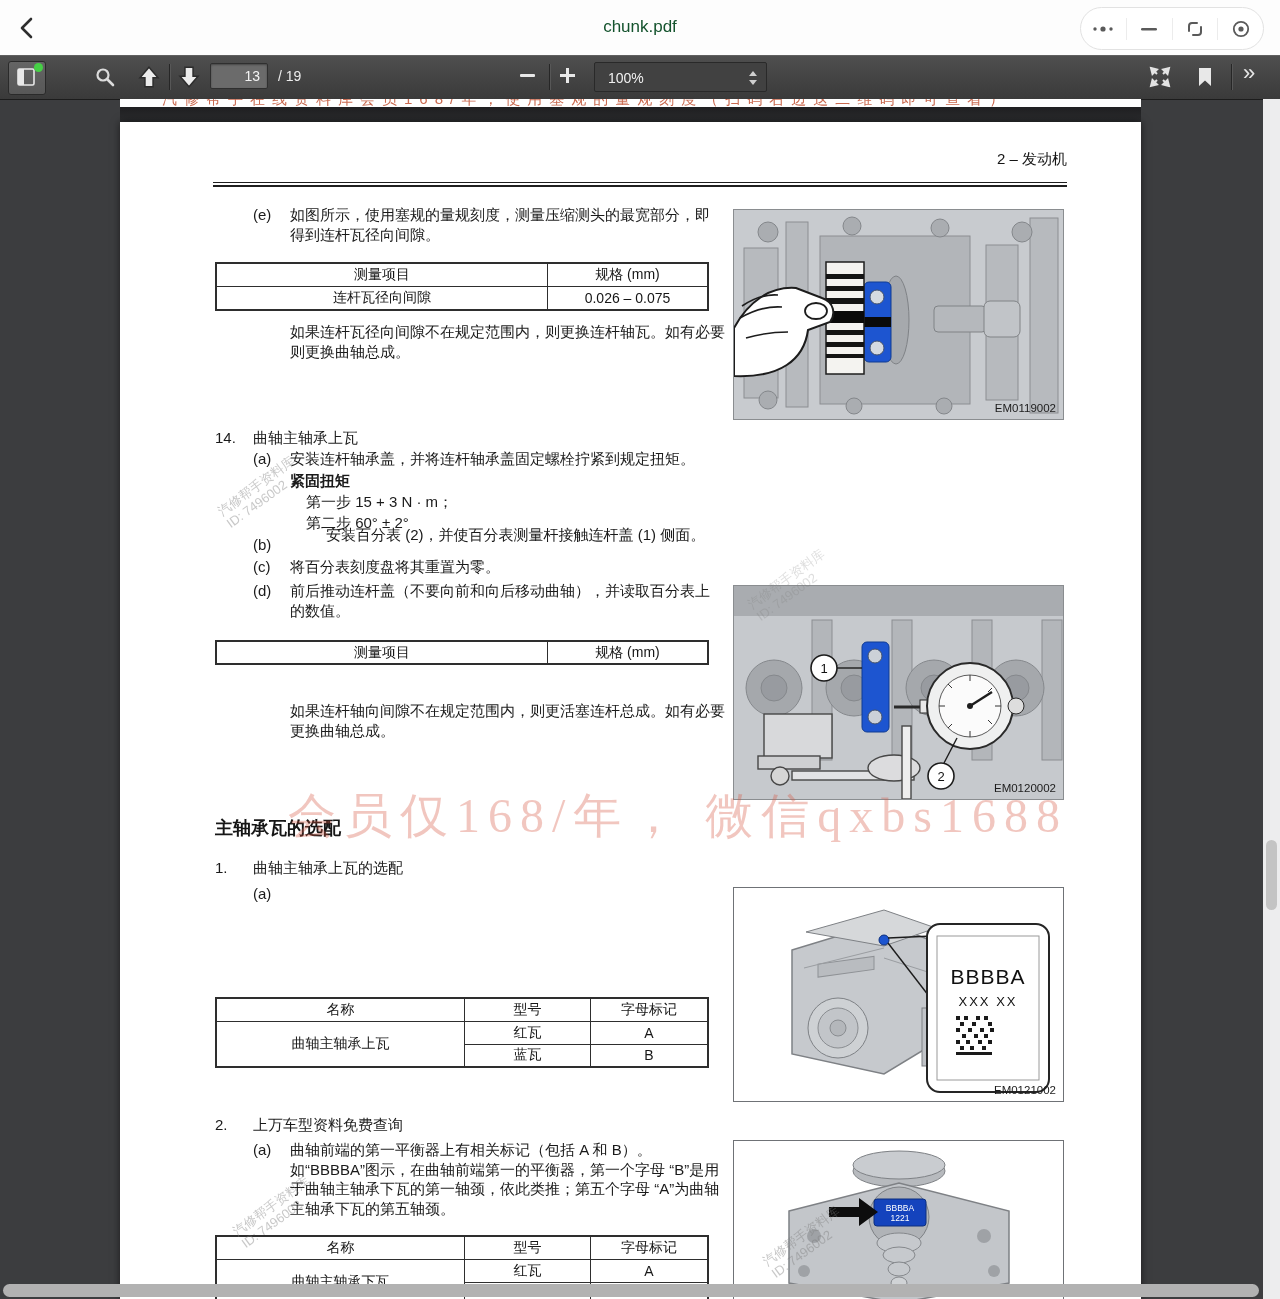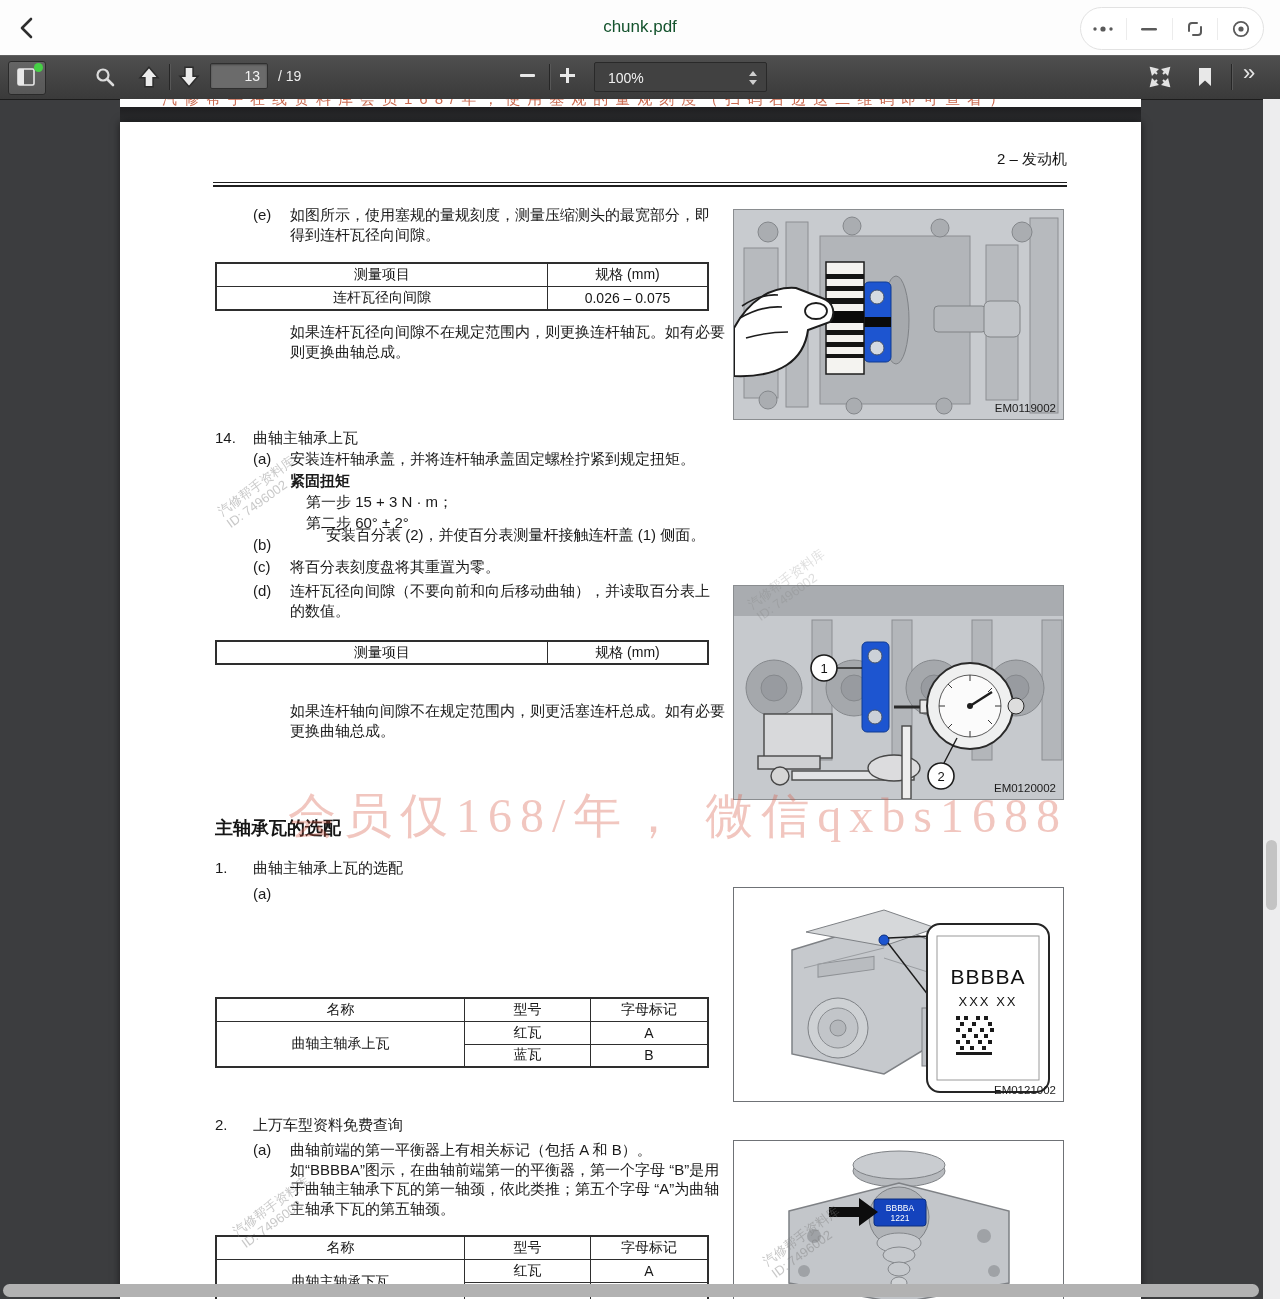--- a/index.html
+++ b/index.html
@@ -241,21 +241,21 @@
   <div class="abs txt" style="left:133px;top:327px;">(a)</div>
   <div class="abs txt" style="left:170px;top:327px;width:470px;">安装连杆轴承盖，并将连杆轴承盖固定螺栓拧紧到规定扭矩。</div>
   <div class="abs txt" style="left:170px;top:349px;font-weight:bold;">紧固扭矩</div>
   <div class="abs txt" style="left:186px;top:370px;">第一步 15 + 3 N · m；</div>
   <div class="abs txt" style="left:186px;top:391px;">第二步 60°  ± 2°</div>
   <div class="abs txt" style="left:133px;top:413px;">(b)</div>
   <div class="abs txt" style="left:170px;top:403px;width:470px;margin-left:36px;">安装百分表 (2)，并使百分表测量杆接触连杆盖 (1) 侧面。</div>
   <div class="abs txt" style="left:133px;top:435px;">(c)</div>
   <div class="abs txt" style="left:170px;top:435px;width:470px;">将百分表刻度盘将其重置为零。</div>
   <div class="abs txt" style="left:133px;top:459px;">(d)</div>
-  <div class="abs txt" style="left:170px;top:459px;width:428px;">连杆瓦径向间隙（不要向前和向后移动曲轴），并读取百分表上的数值。</div>
+  <div class="abs txt" style="left:170px;top:459px;width:428px;">前后推动连杆盖（不要向前和向后移动曲轴），并读取百分表上的数值。</div>
 
   <table class="spec abs" style="left:95px;top:518px;width:494px;">
     <tbody>
         <tr style="height:23px;">
       <th style="width:330px;">测量项目</th>
       <th>规格 (mm)</th>
     </tr>
   </tbody>
     </table>
   <div class="abs txt" style="left:170px;top:579px;width:440px;">如果连杆轴向间隙不在规定范围内，则更活塞连杆总成。如有必要更换曲轴总成。</div>

